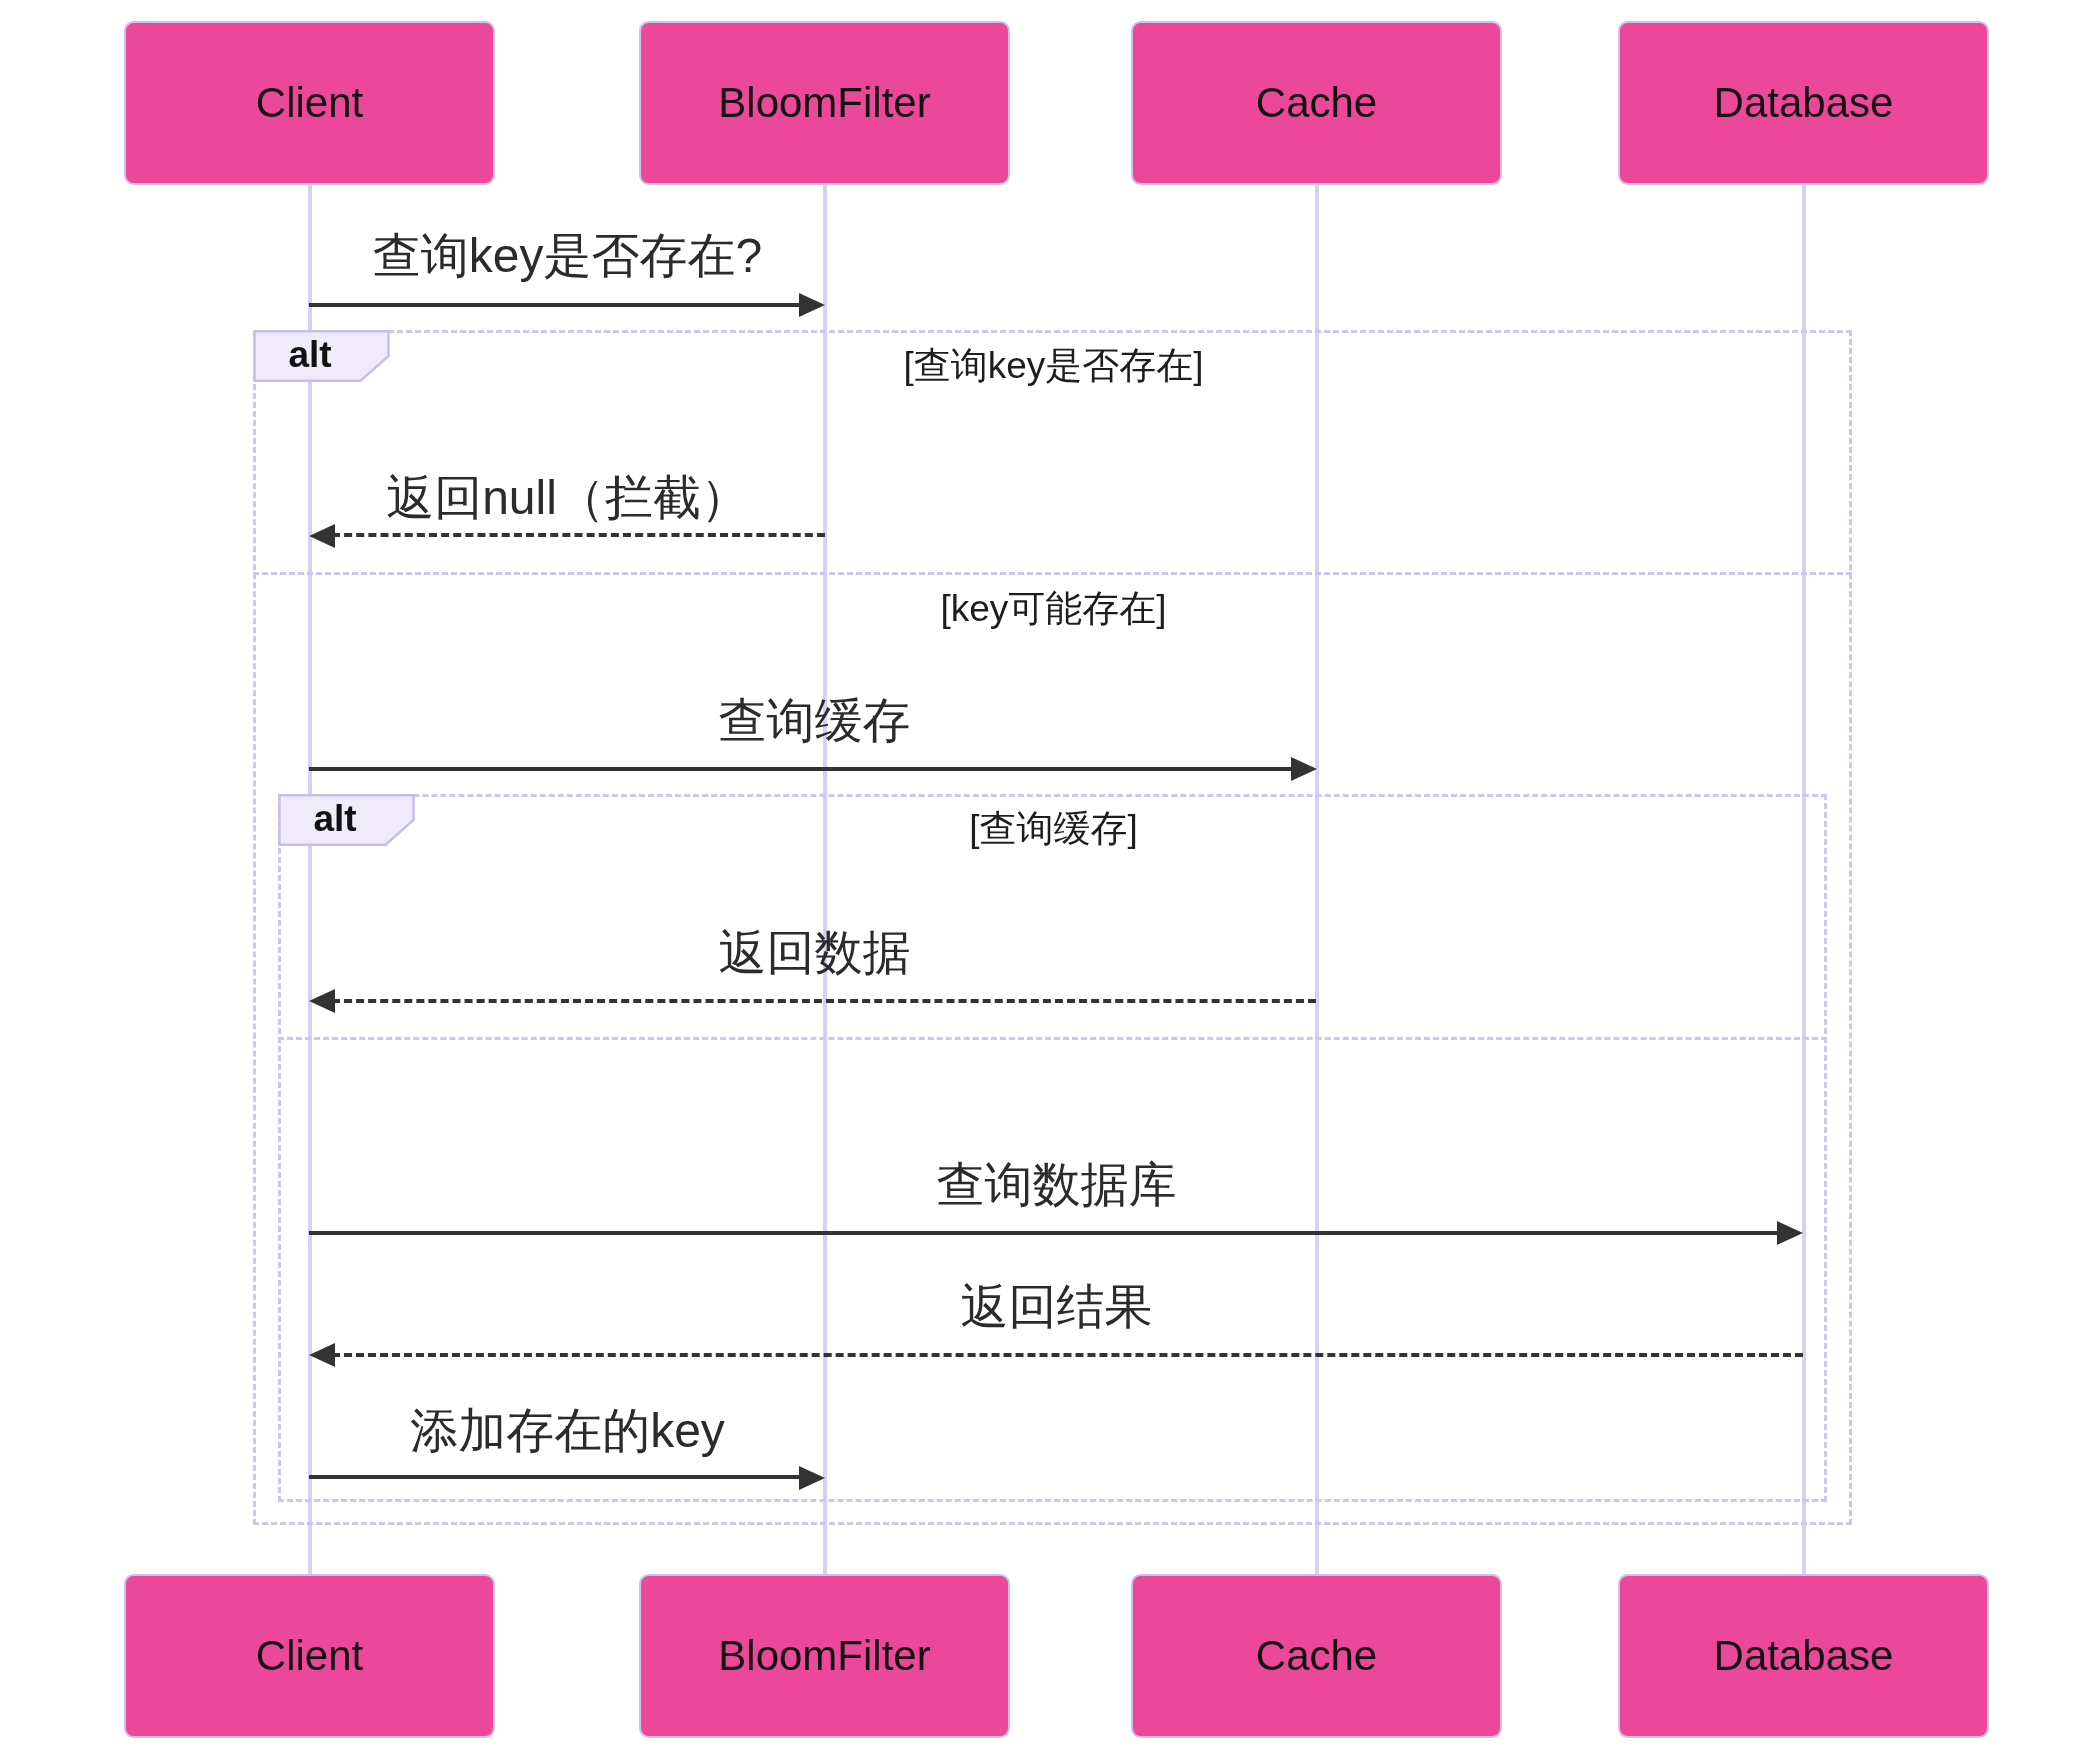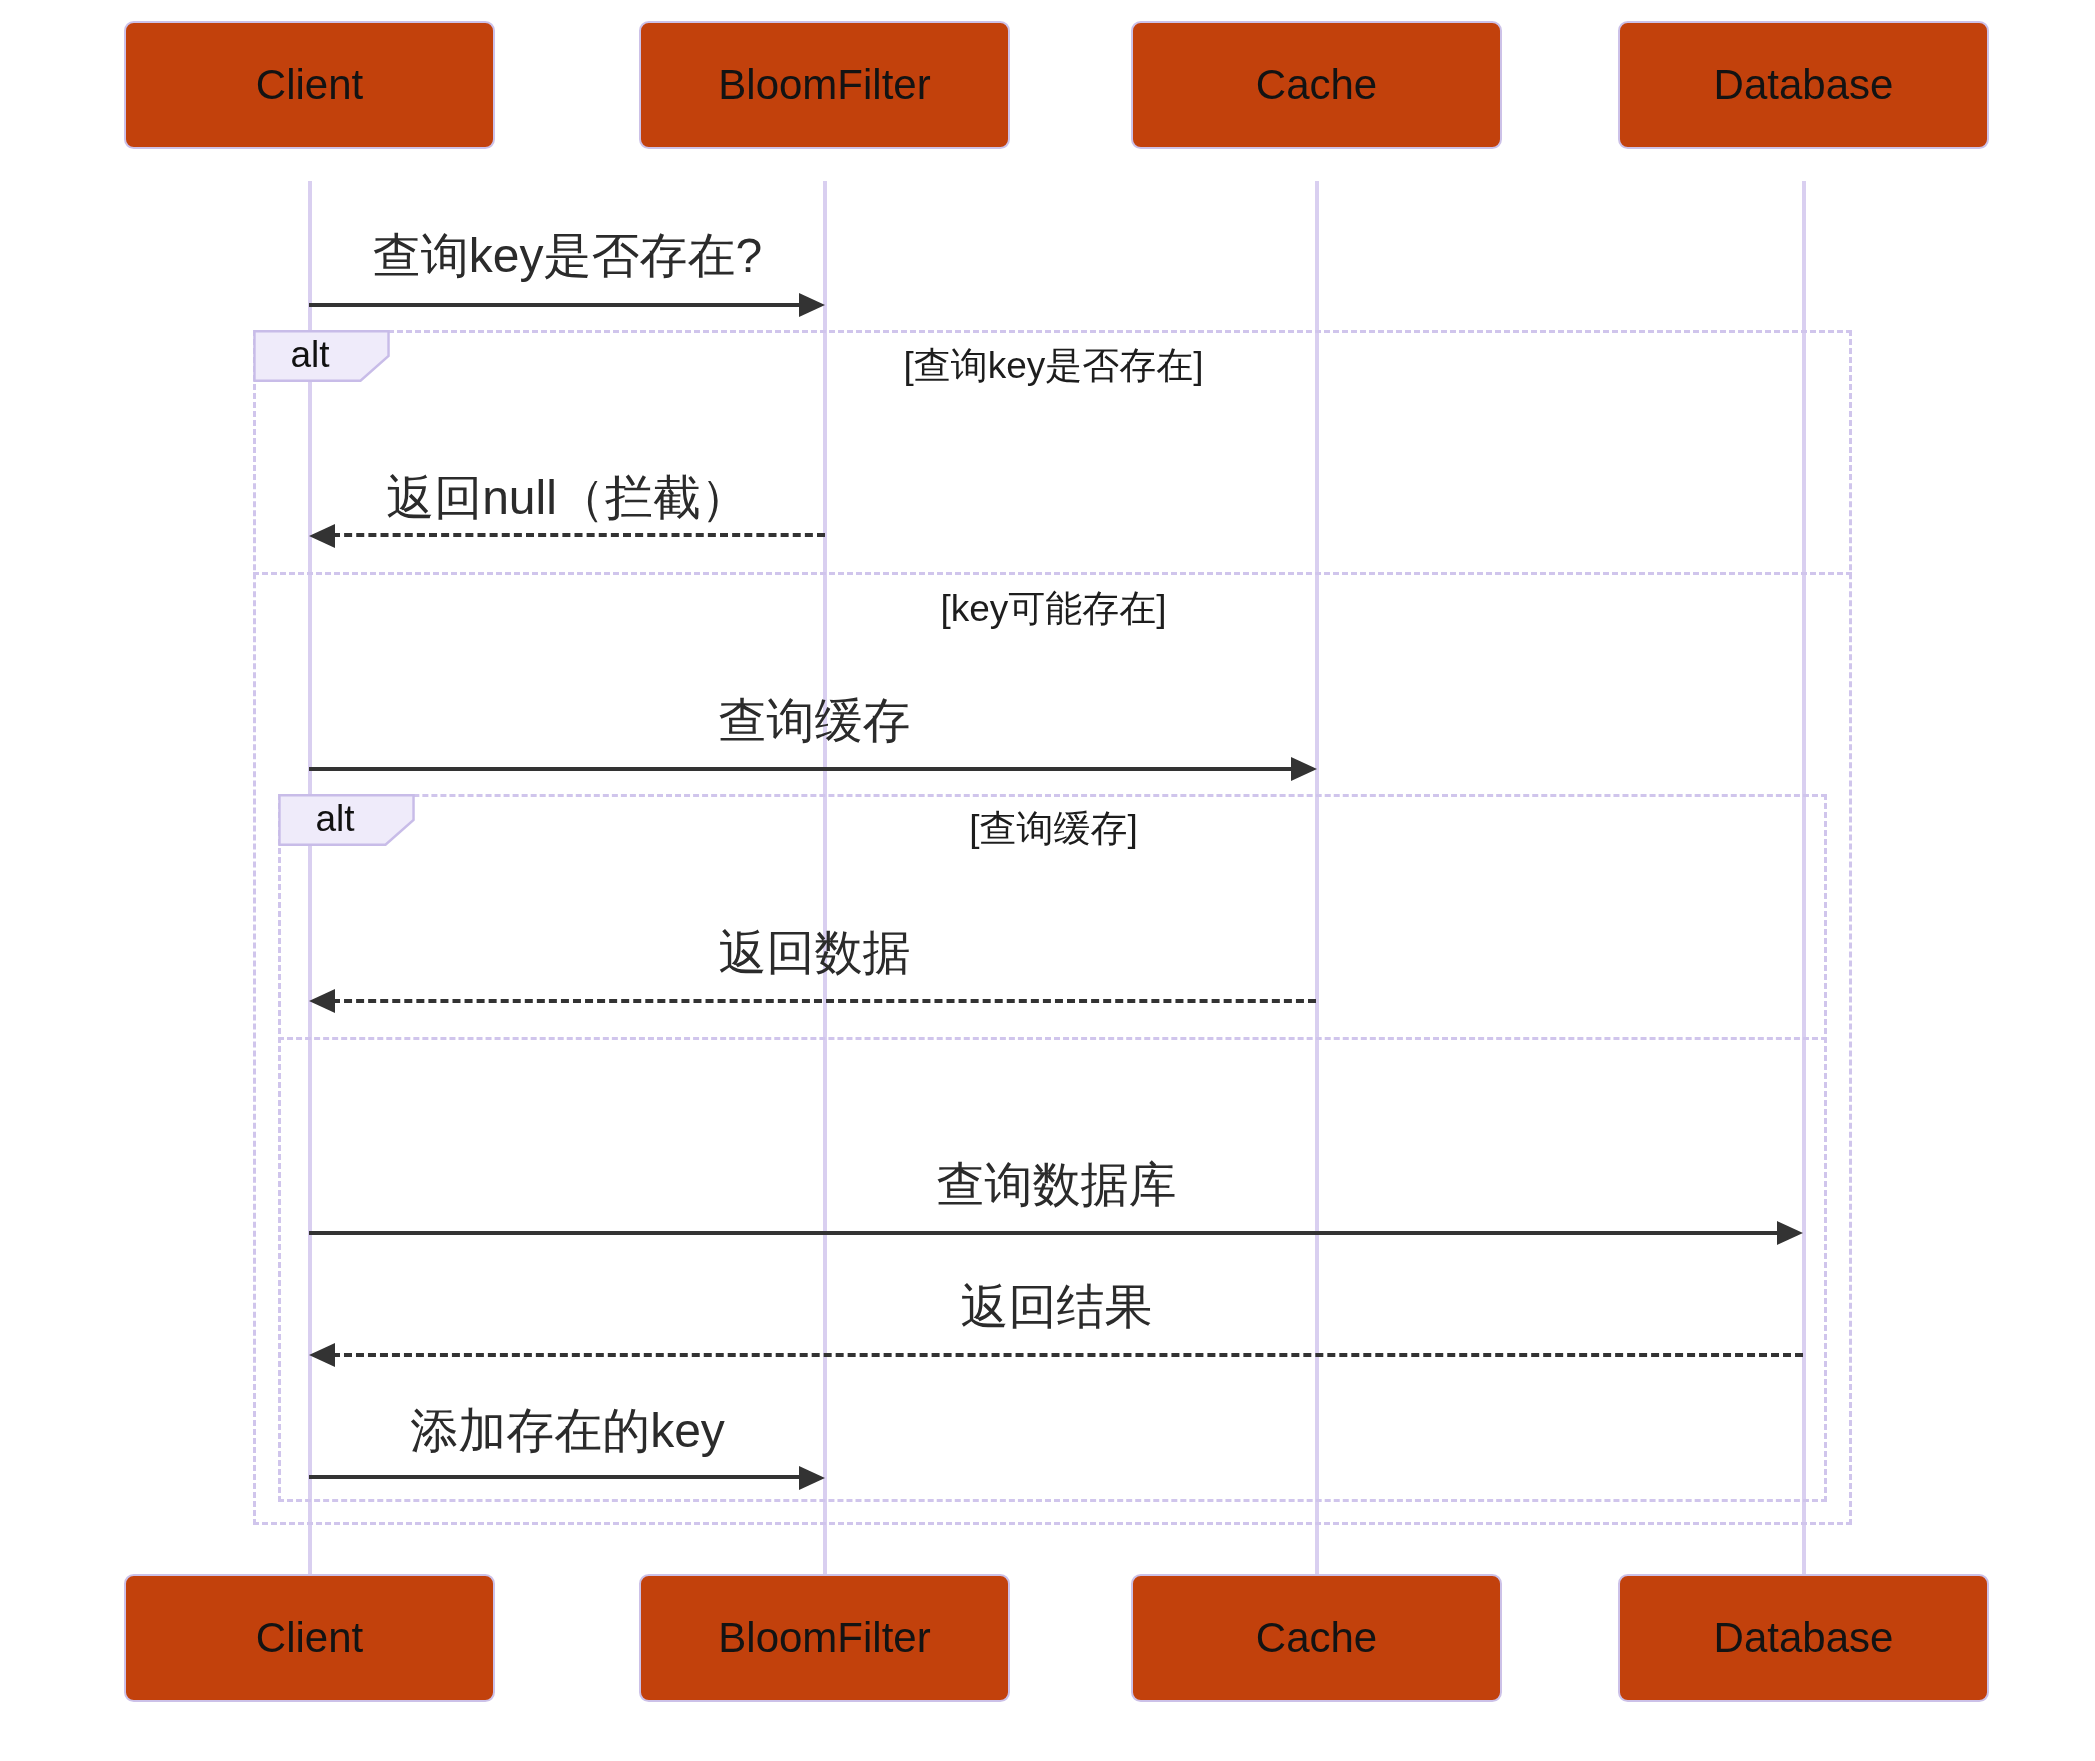--- a/index.html
+++ b/index.html
@@ -6,22 +6,22 @@
   #canvas{
     position:relative;
     width:2096px;height:1761px;
     background:#ffffff;
     font-family:"Liberation Sans","DejaVu Sans",sans-serif;
     overflow:hidden;
   }
   
   .actor{
     position:absolute;
-    width:371px;height:128px;
-    background:#c2410c;
+    width:371px;height:164px;
+    background:#ec4899;
     border:2.4px solid #ccc1e8;
     border-radius:9.8px;
     box-sizing:border-box;
     display:flex;align-items:center;justify-content:center;
     font-size:42px;color:#131313;
     z-index:3;
   }
   .actor.top{top:21px;}
   .actor.bottom{top:1574px;}
   
@@ -38,21 +38,21 @@
     box-sizing:border-box;
     z-index:2;
   }
   .divider{
     position:absolute;
     height:0;border-top:3.3px dashed #d0c5ec;
     z-index:2;
   }
   
   .alt-label{
-    position:absolute;width:137px;height:36px;z-index:4;
+    position:absolute;width:137px;height:36px;z-index:4;font-weight:bold;
   }
   .alt-label svg{position:absolute;left:0;top:0;}
   .alt-label polygon{fill:#efebfa;stroke:#c8bce8;stroke-width:3;}
   .alt-label span{
     position:absolute;left:0;top:0;width:114px;height:49px;
     display:flex;align-items:center;justify-content:center;
     font-size:37px;color:#111;
   }
   
   .cond{

